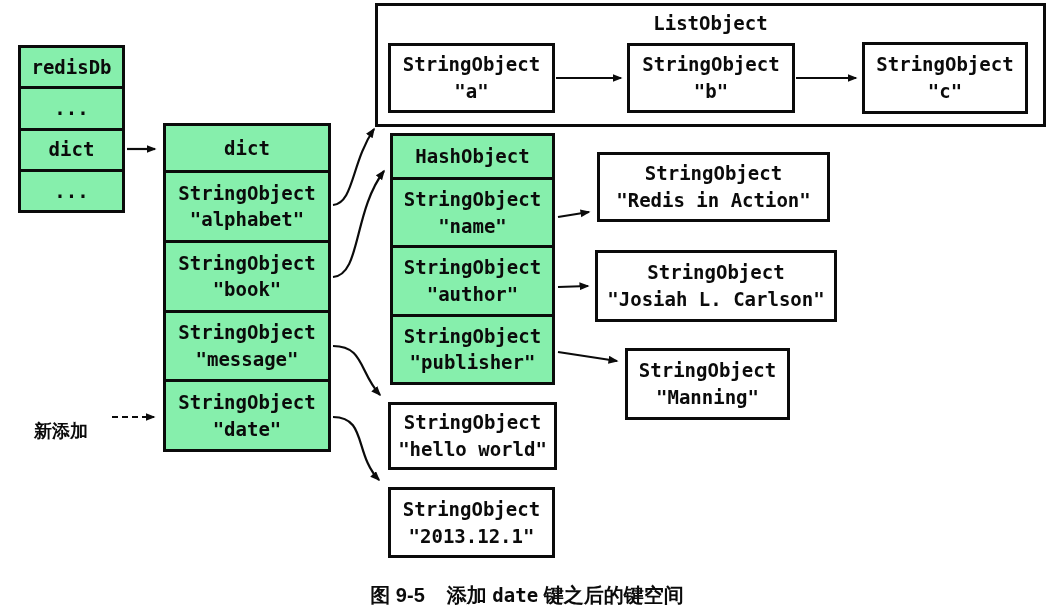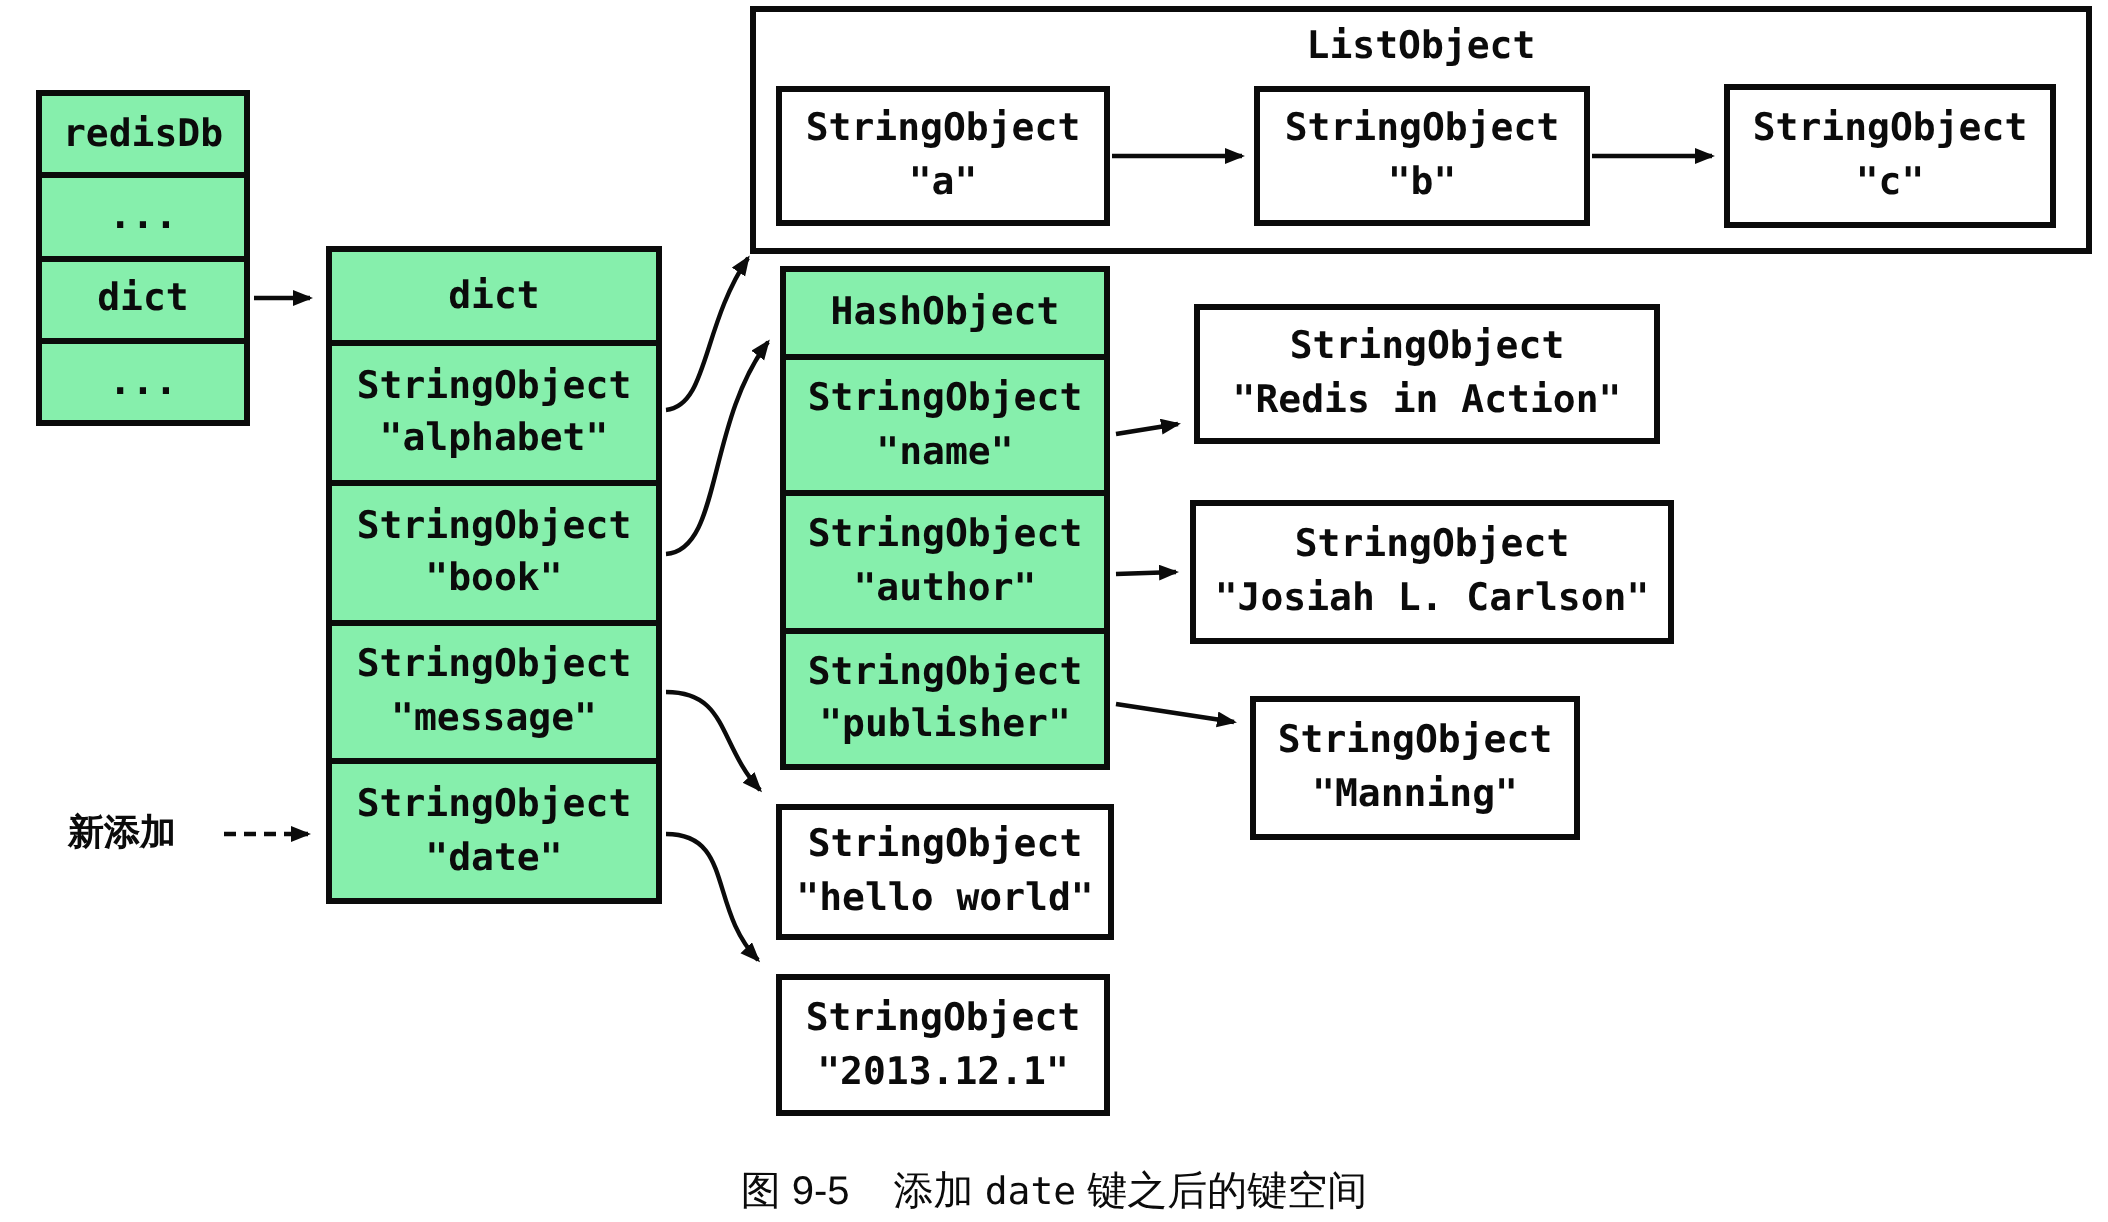--- a/index.html
+++ b/index.html
@@ -56,21 +56,21 @@
     position:absolute;
     font-family:"Liberation Sans", sans-serif;
     font-weight:bold;font-size:18px;
     white-space:nowrap;
   }
   .caption{
     position:absolute;
     left:0;right:0;top:582px;
     text-align:center;
     font-family:"Liberation Sans", sans-serif;
-    font-weight:normal;font-size:20px;
+    font-weight:bold;font-size:20px;
     white-space:nowrap;
   }
   .caption .fig-no{margin-right:22px;}
   .caption .mono-inline{font-family:"DejaVu Sans Mono", monospace;font-size:19px;}
   svg.arrows{position:absolute;left:0;top:0;pointer-events:none;}
 </style>
 </head>
 <body>
 
 <div id="canvas">
@@ -160,21 +160,21 @@
   </div>
   <div class="obox" style="left:388px;top:402px;width:169px;height:68px;">
     <span>StringObject</span>
     <span>"hello world"</span>
   </div>
   <div class="obox" style="left:388px;top:487px;width:167px;height:71px;">
     <span>StringObject</span>
     <span>"2013.12.1"</span>
   </div>
 
-  <div class="cjk-label" style="left:34px;top:404px;text-align:center;">新添加</div>
+  <div class="cjk-label" style="left:34px;top:419px;text-align:center;">新添加</div>
 
   <svg class="arrows" width="1054" height="611" viewBox="0 0 1054 611">
     <defs>
       <marker id="ah" markerWidth="11" markerHeight="9" refX="8.5" refY="4" orient="auto" markerUnits="userSpaceOnUse">
         <path d="M0,0 L10,4 L0,8 z" fill="#0b0b0b"></path>
       </marker>
     </defs>
     <g stroke="#0b0b0b" stroke-width="2.2" fill="none">
       <path d="M127,149 H155" marker-end="url(#ah)"></path>
       <path d="M333,205 C354,203 351,163 374,129" marker-end="url(#ah)"></path>

